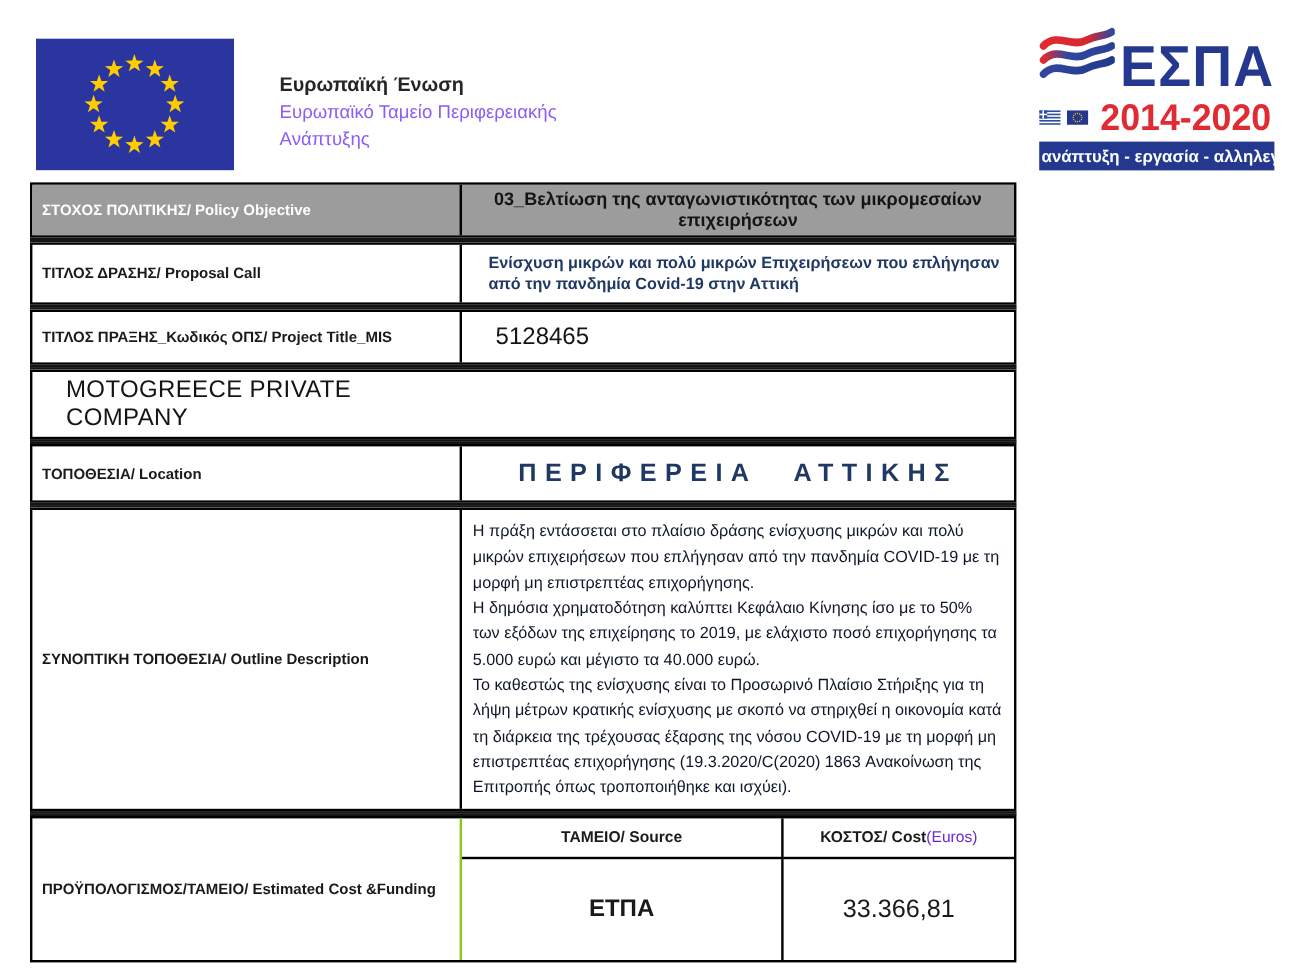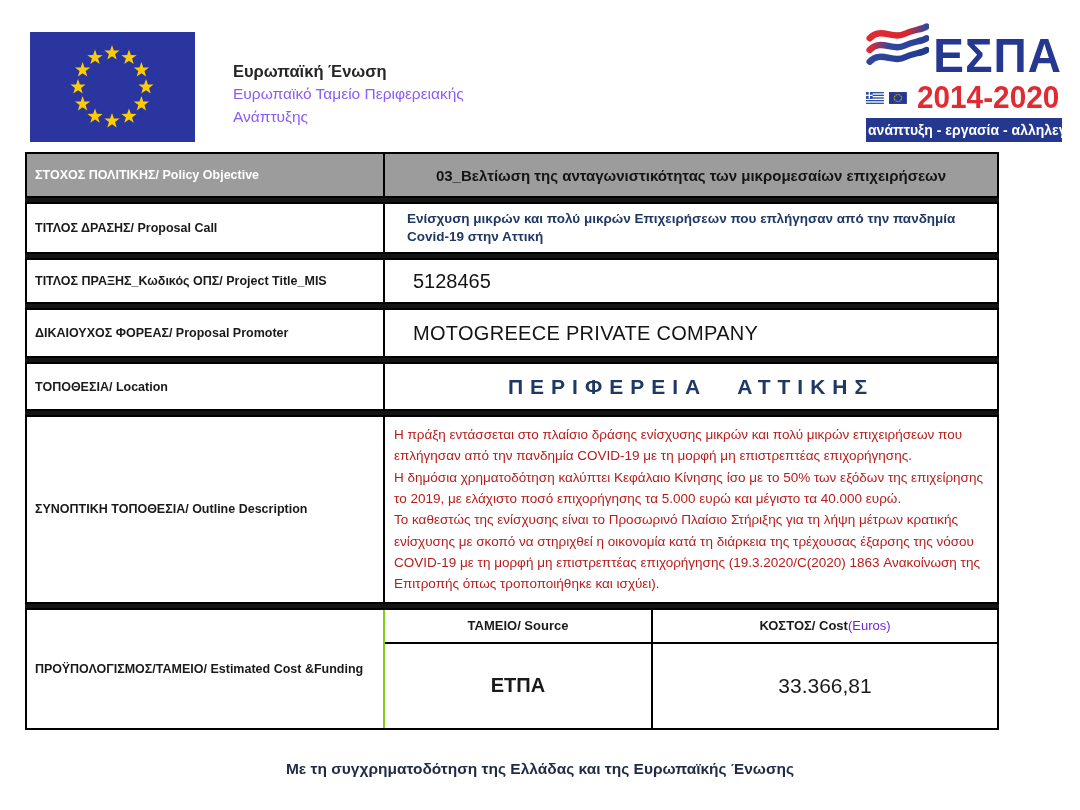--- a/index.html
+++ b/index.html
@@ -36,21 +36,21 @@
     font-size: 31px; font-weight: 800; color: #e12b33; line-height: 1;
     letter-spacing: 0px; transform: scaleX(0.96); margin-left: 2px; white-space: nowrap;
   }
   .espa-bar {
     margin-top: 5px; background: #24388f; color: #ffffff;
     font-size: 14px; font-weight: bold; text-align: center;
     padding: 4px 2px; white-space: nowrap;
   }
 
   
-  .doc-table { width: 974px; margin: 4px auto 0 25px; }
+  .doc-table { width: 822px; margin: 4px auto 0 25px; }
   .tbl-block { border: 2px solid #000; background: #fff; }
   .sep {
     height: 4px; background: #7d7d7d;
     border-top: 2px solid #141414; border-bottom: 2px solid #141414;
   }
   .row { display: grid; grid-template-columns: 358px 1fr; }
   .row + .row { border-top: 2px solid #000; }
   .cell-label {
     border-right: 2px solid #000;
     display: flex; align-items: center;
@@ -81,21 +81,21 @@
 
   .row-location { min-height: 45px; }
   .val-location {
     font-weight: bold; font-size: 21px; color: #1f3864;
     letter-spacing: 7px; word-spacing: 18px; text-align: center;
   }
 
   .row-desc { min-height: 170px; }
   .val-desc {
     display: block; padding: 7px 10px 7px 9px;
-    font-size: 13.5px; color: #b91c1c; line-height: 1.58; text-align: left;
+    font-size: 13.5px; color: #0f172a; line-height: 1.58; text-align: left;
   }
   .val-desc p { margin: 0; }
 
   
   .budget-row { display: grid; grid-template-columns: 358px 268px 1fr; grid-template-rows: 34px 84px; }
   .budget-label {
     grid-row: 1 / 3; grid-column: 1;
     border-right: 2px solid #84cc16;
     display: flex; align-items: center; padding: 4px 2px 4px 8px;
     font-weight: bold; font-size: 12.5px;
@@ -230,21 +230,20 @@
     <div class="row row-mis">
       <div class="cell-label">ΤΙΤΛΟΣ ΠΡΑΞΗΣ_Κωδικός ΟΠΣ/ Project Title_MIS</div>
       <div class="cell-value val-mis">5128465</div>
     </div>
   </div>
 
   <div class="sep"></div>
 
   <div class="tbl-block">
     <div class="row row-promoter">
-      <div class="cell-label">ΔΙΚΑΙΟΥΧΟΣ ΦΟΡΕΑΣ/ Proposal Promoter</div>
       <div class="cell-value val-promoter">MOTOGREECE PRIVATE COMPANY</div>
     </div>
   </div>
 
   <div class="sep"></div>
 
   <div class="tbl-block">
     <div class="row row-location">
       <div class="cell-label">ΤΟΠΟΘΕΣΙΑ/ Location</div>
       <div class="cell-value val-location">ΠΕΡΙΦΕΡΕΙΑ ΑΤΤΙΚΗΣ</div>

